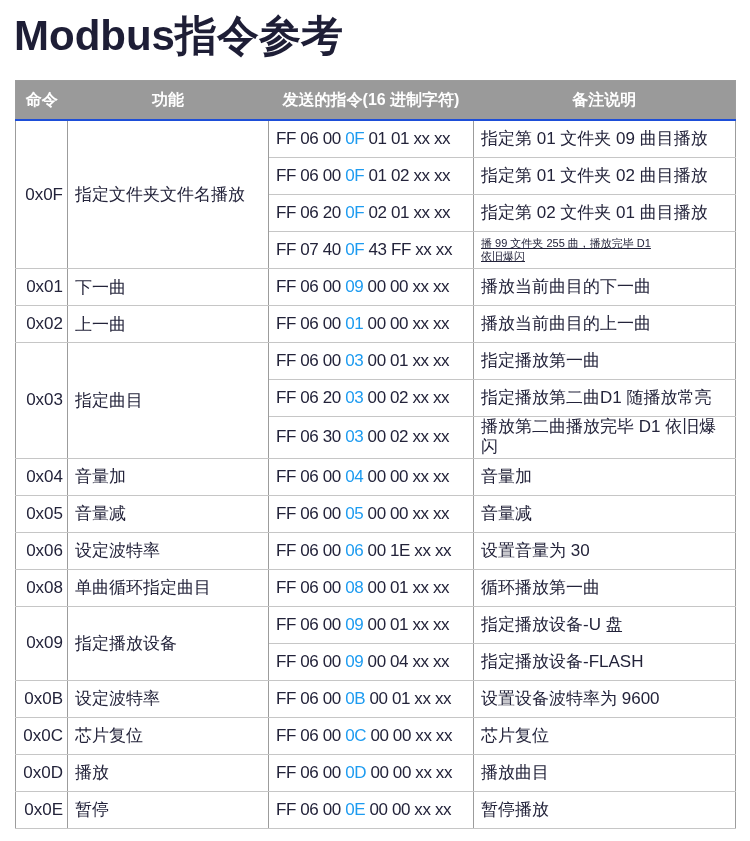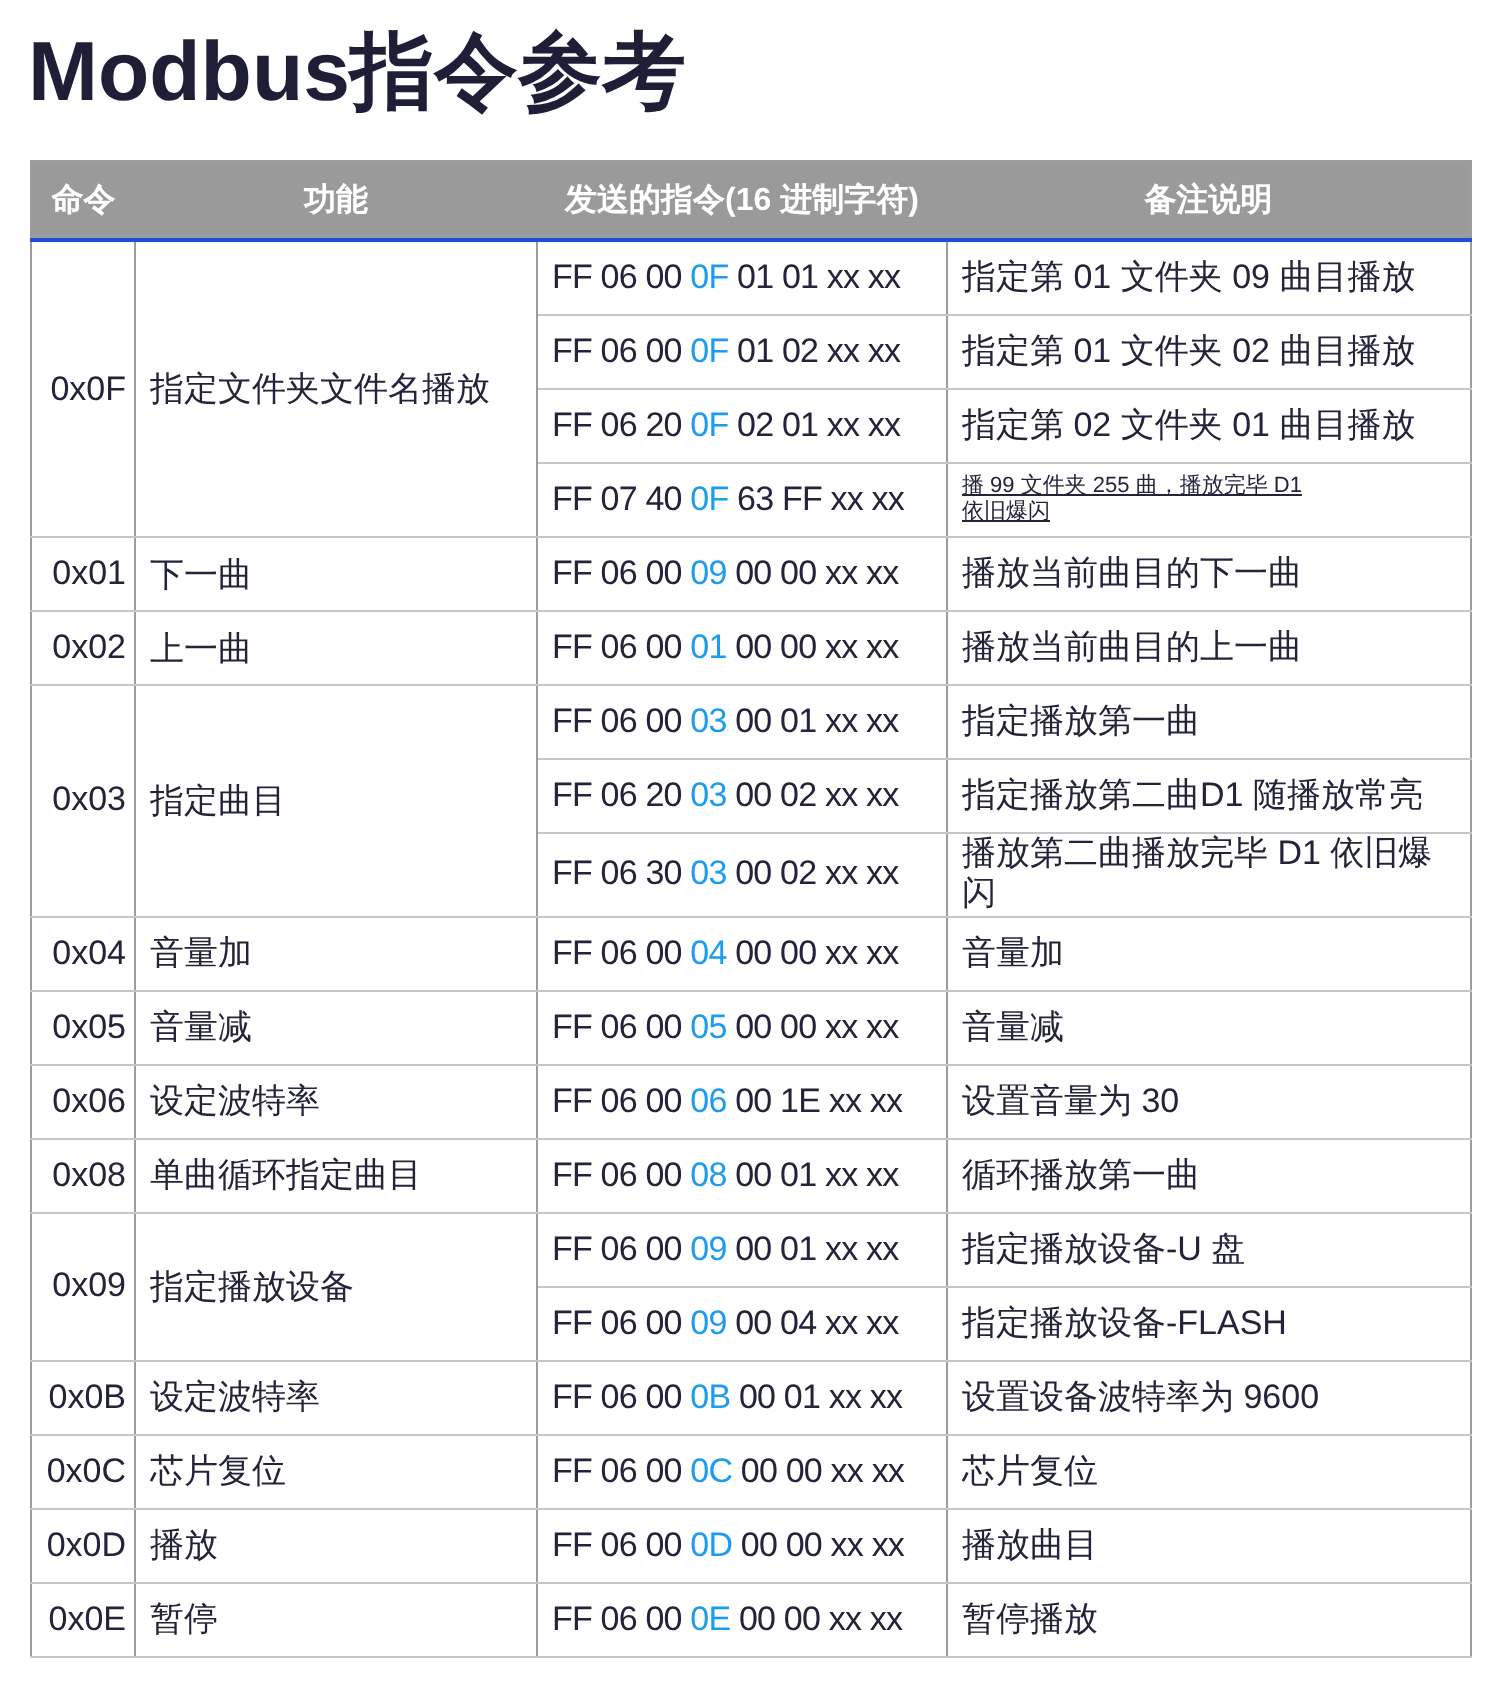--- a/index.html
+++ b/index.html
@@ -95,21 +95,21 @@
     </tr>
     <tr>
       <td class="c-hex"><span>FF 06 00 </span><span class="code">0F</span><span> 01 02 xx xx</span></td>
       <td class="c-remark">指定第 01 文件夹 02 曲目播放</td>
     </tr>
     <tr>
       <td class="c-hex"><span>FF 06 20 </span><span class="code">0F</span><span> 02 01 xx xx</span></td>
       <td class="c-remark">指定第 02 文件夹 01 曲目播放</td>
     </tr>
     <tr>
-      <td class="c-hex"><span>FF 07 40 </span><span class="code">0F</span><span> 63 FF xx xx</span></td>
+      <td class="c-hex"><span>FF 07 40 </span><span class="code">0F</span><span> 43 FF xx xx</span></td>
       <td class="c-remark small">播 99 文件夹 255 曲，播放完毕 D1
 依旧爆闪</td>
     </tr>
 
     <tr>
       <td class="c-cmd">0x01</td>
       <td class="c-func">下一曲</td>
       <td class="c-hex"><span>FF 06 00 </span><span class="code">09</span><span> 00 00 xx xx</span></td>
       <td class="c-remark">播放当前曲目的下一曲</td>
     </tr>

